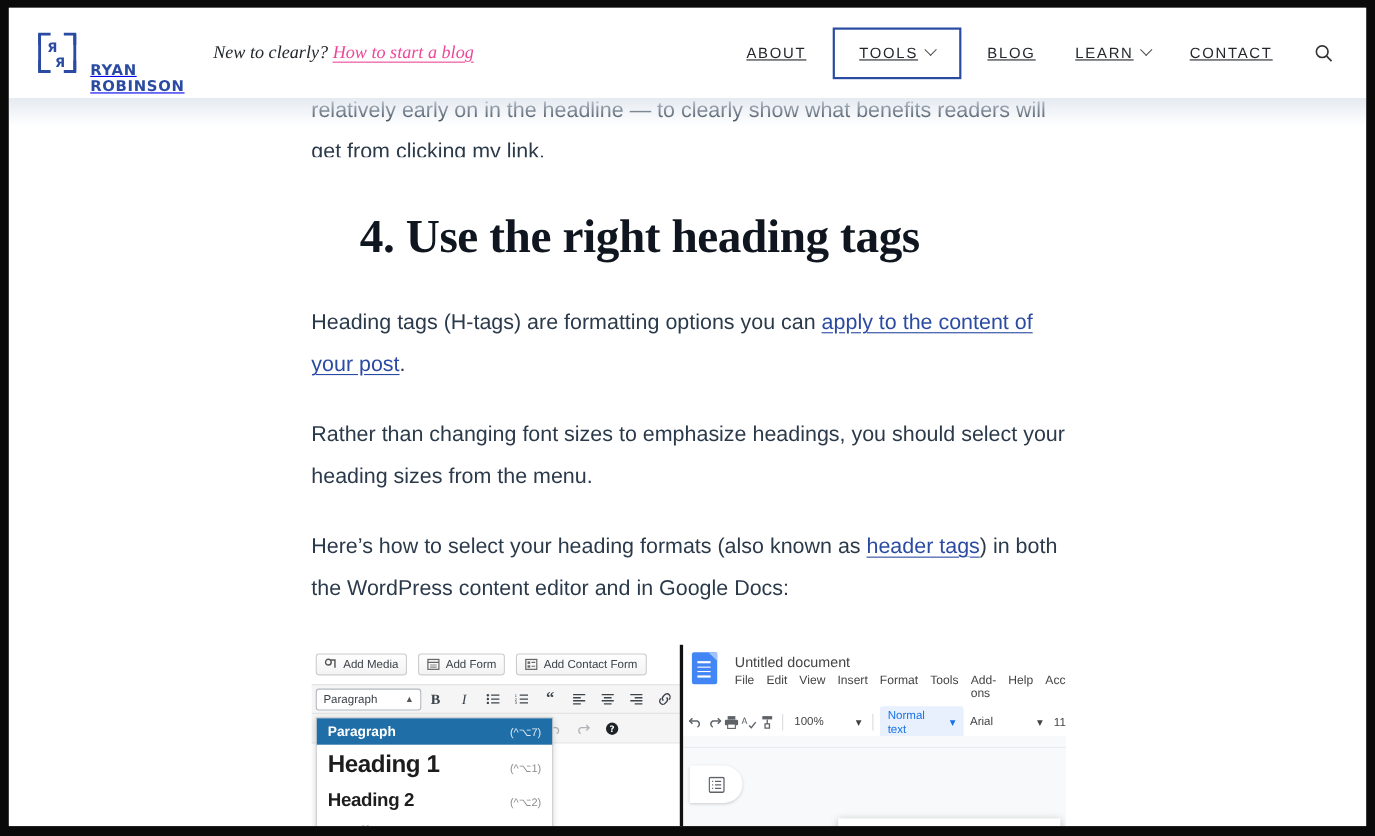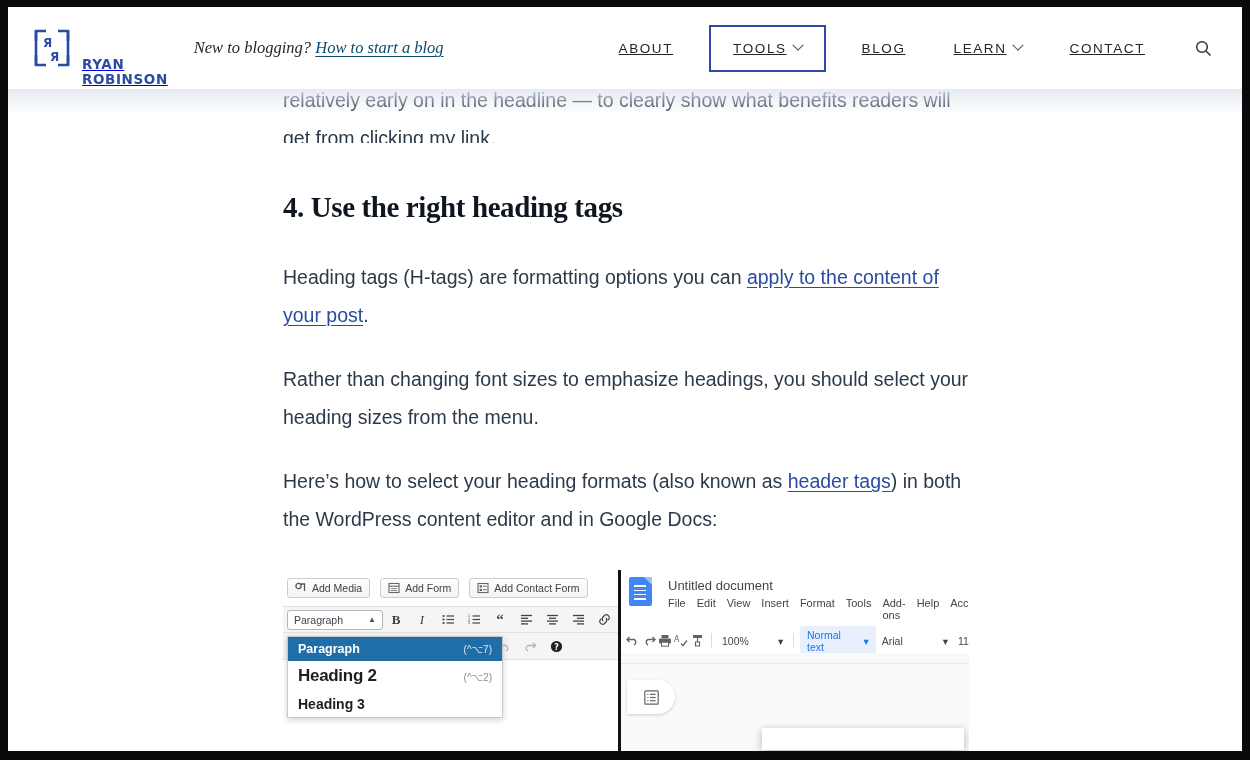--- a/index.html
+++ b/index.html
@@ -73,31 +73,31 @@
   
   .tagline {
     margin-left: 26px;
     font-family: "Liberation Serif", serif;
     font-style: italic;
     font-size: 16.5px;
     color: #23272c;
     white-space: nowrap;
   }
   .tagline a {
-    color: #0c4a6e;
+    color: #ec4899;
     text-decoration: underline;
     text-underline-offset: 3px;
   }
 
   
   .main-nav {
     margin-left: auto;
     display: flex;
     align-items: center;
-    gap: 16px;
+    gap: 4px;
     padding-right: 16px;
     text-align: right;
   }
   .nav-item {
     position: relative;
     display: flex;
     align-items: center;
     gap: 7px;
     padding: 7px 16px;
     font-size: 13.5px;
@@ -146,26 +146,27 @@
     font-weight: 400;
   }
   .body-text a {
     color: #2b4ba3;
     text-decoration: underline;
     text-underline-offset: 3px;
   }
   .section-heading {
     font-family: "Liberation Serif", serif;
     font-weight: bold;
-    font-size: 29px;
+    font-size: 43px;
     line-height: 1.15;
     color: #10161f;
     letter-spacing: -0.4px;
     margin-top: 48px;
     margin-bottom: 34px;
+    margin-left: 44px;
   }
   .p-gap { margin-top: 26px; }
 
   
   .embed-wrap {
     position: relative;
     margin-top: 32px;
     width: 686px;
     height: 210px;
     overflow: hidden;
@@ -324,21 +325,21 @@
           <text x="18" y="33" font-family="DejaVu Sans" font-size="12" font-weight="bold" fill="#2b4ba3">Я</text>
         </svg>
       </span>
       <span class="logo-text">
         <span>RYAN</span><br>
         <span>ROBINSON</span>
       </span>
     </a>
 
     <div class="tagline">
-      <span>New to blogging?</span>
+      <span>New to clearly?</span>
       <a href="#">How to start a blog</a>
     </div>
 
     <nav class="main-nav">
       <a class="nav-item" href="#">
         <span>ABOUT</span>
       </a>
       <a class="nav-item focused" href="#">
         <span>TOOLS</span>
         <span class="caret"></span>
@@ -515,20 +516,24 @@
         </div>
 
         <div class="wp-canvas"></div>
 
         <div class="wp-dropdown">
           <div class="dd-item sel">
             <span class="dd-p">Paragraph</span>
             <span class="dd-key">(^⌥7)</span>
           </div>
           <div class="dd-item">
+            <span class="dd-h1">Heading 1</span>
+            <span class="dd-key">(^⌥1)</span>
+          </div>
+          <div class="dd-item">
             <span class="dd-h2">Heading 2</span>
             <span class="dd-key">(^⌥2)</span>
           </div>
           <div class="dd-item">
             <span class="dd-h3">Heading 3</span>
 
           </div>
         </div>
       </div>
 

